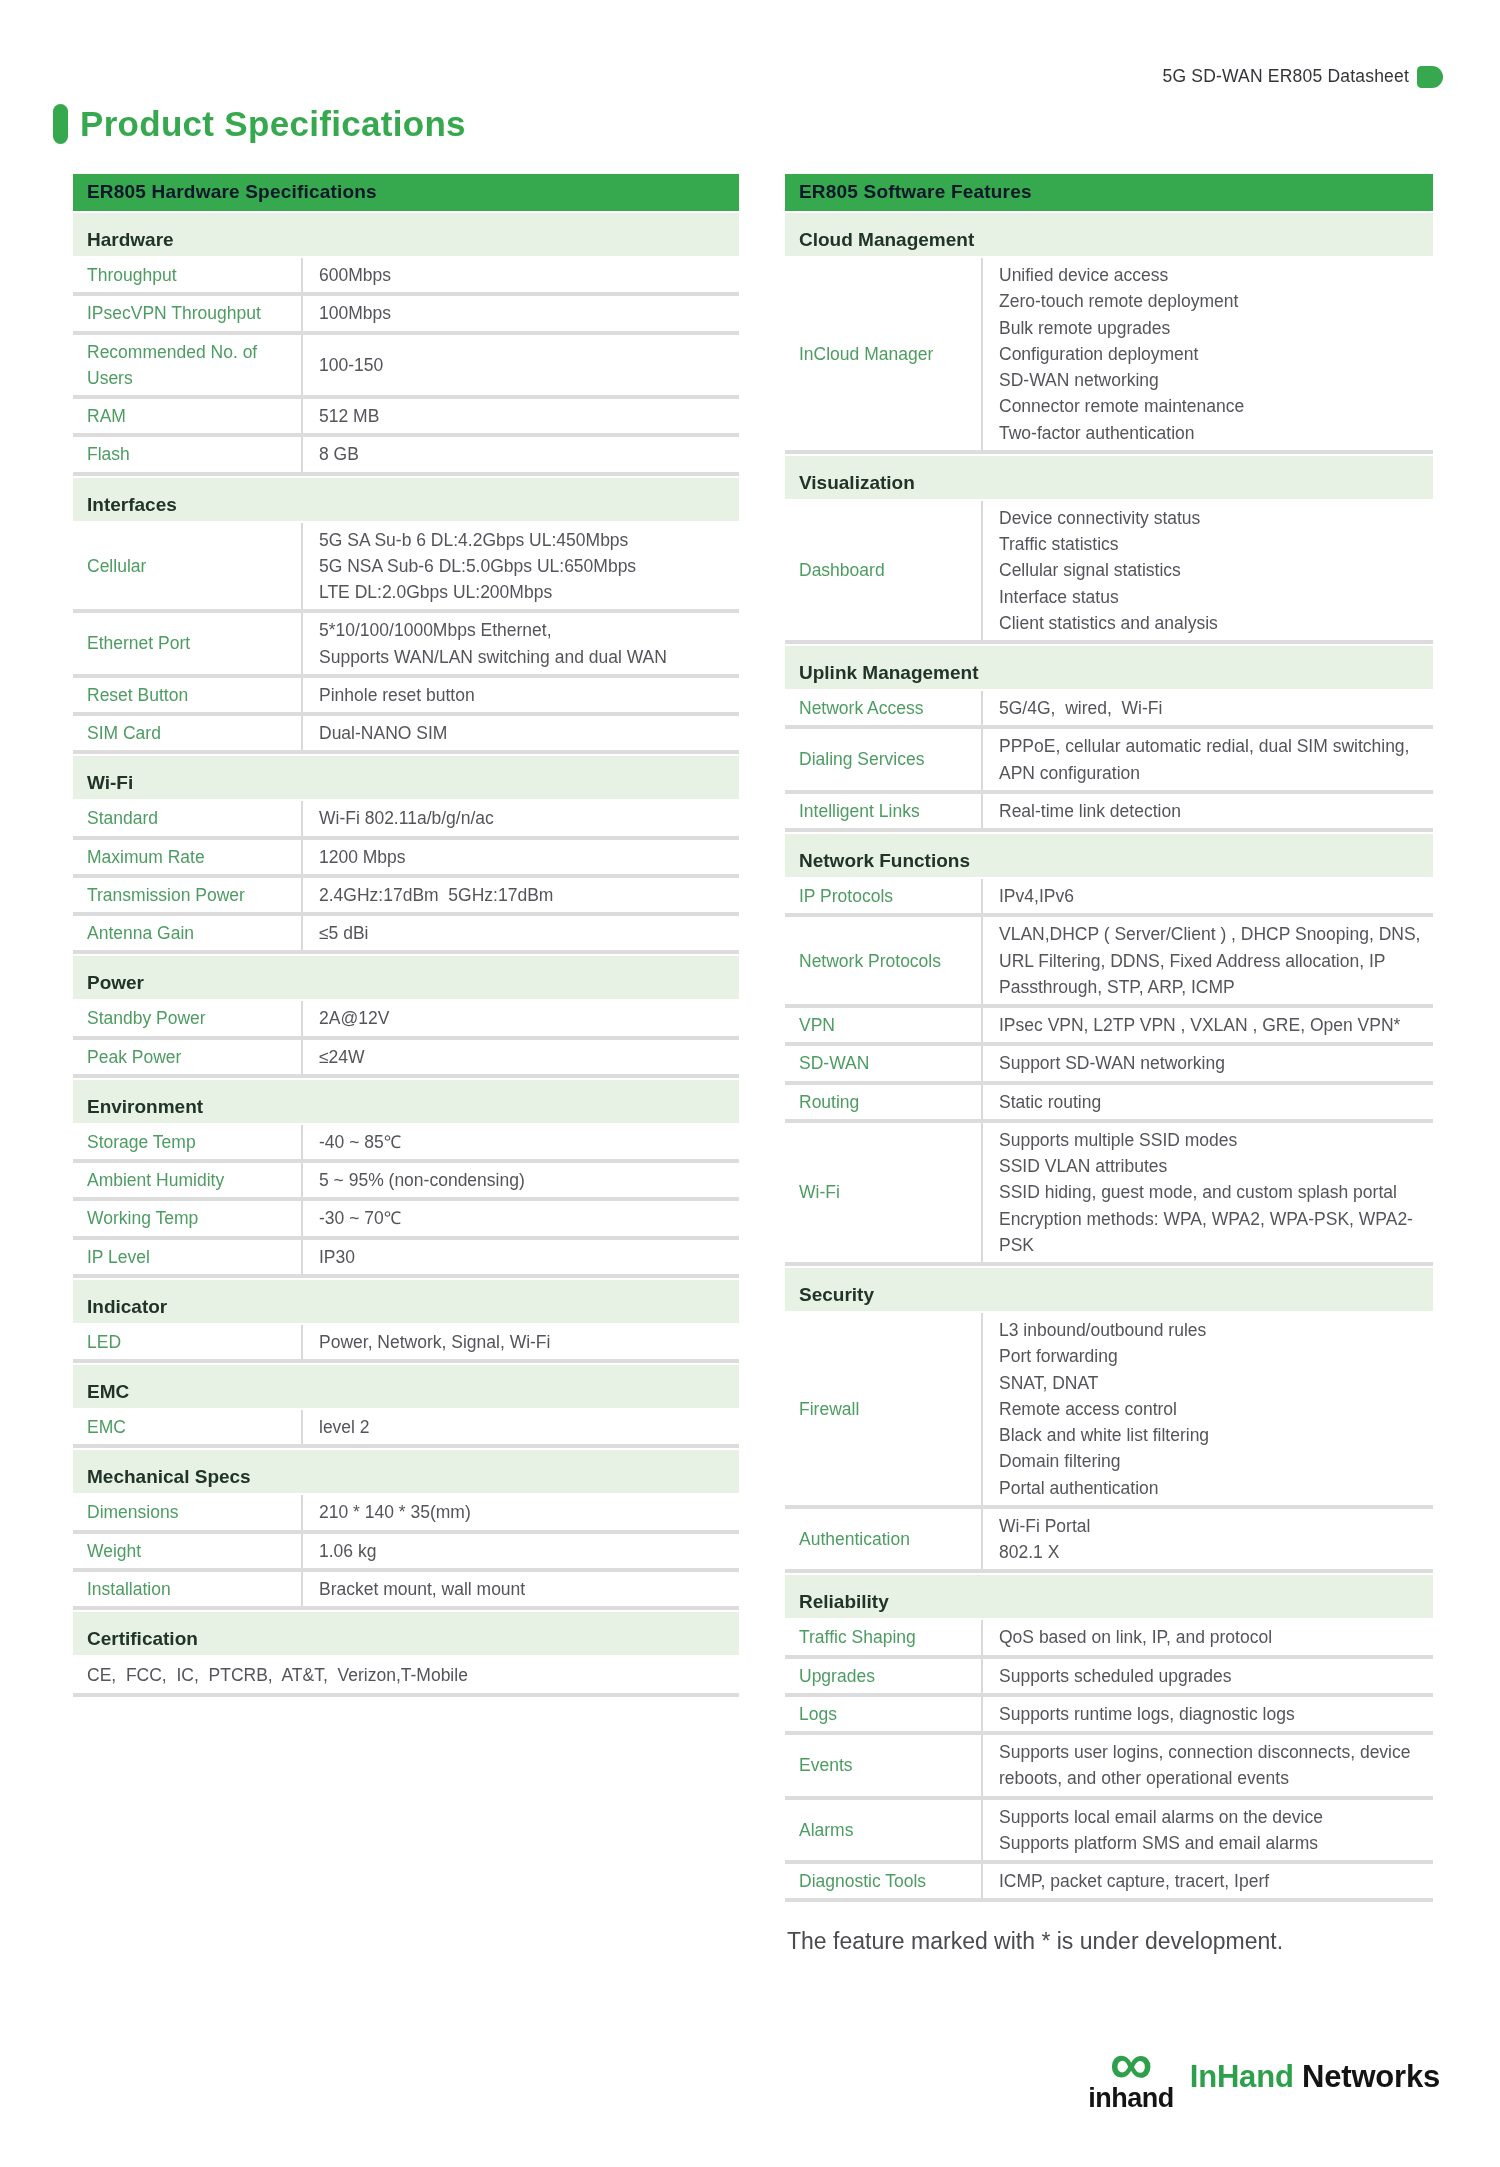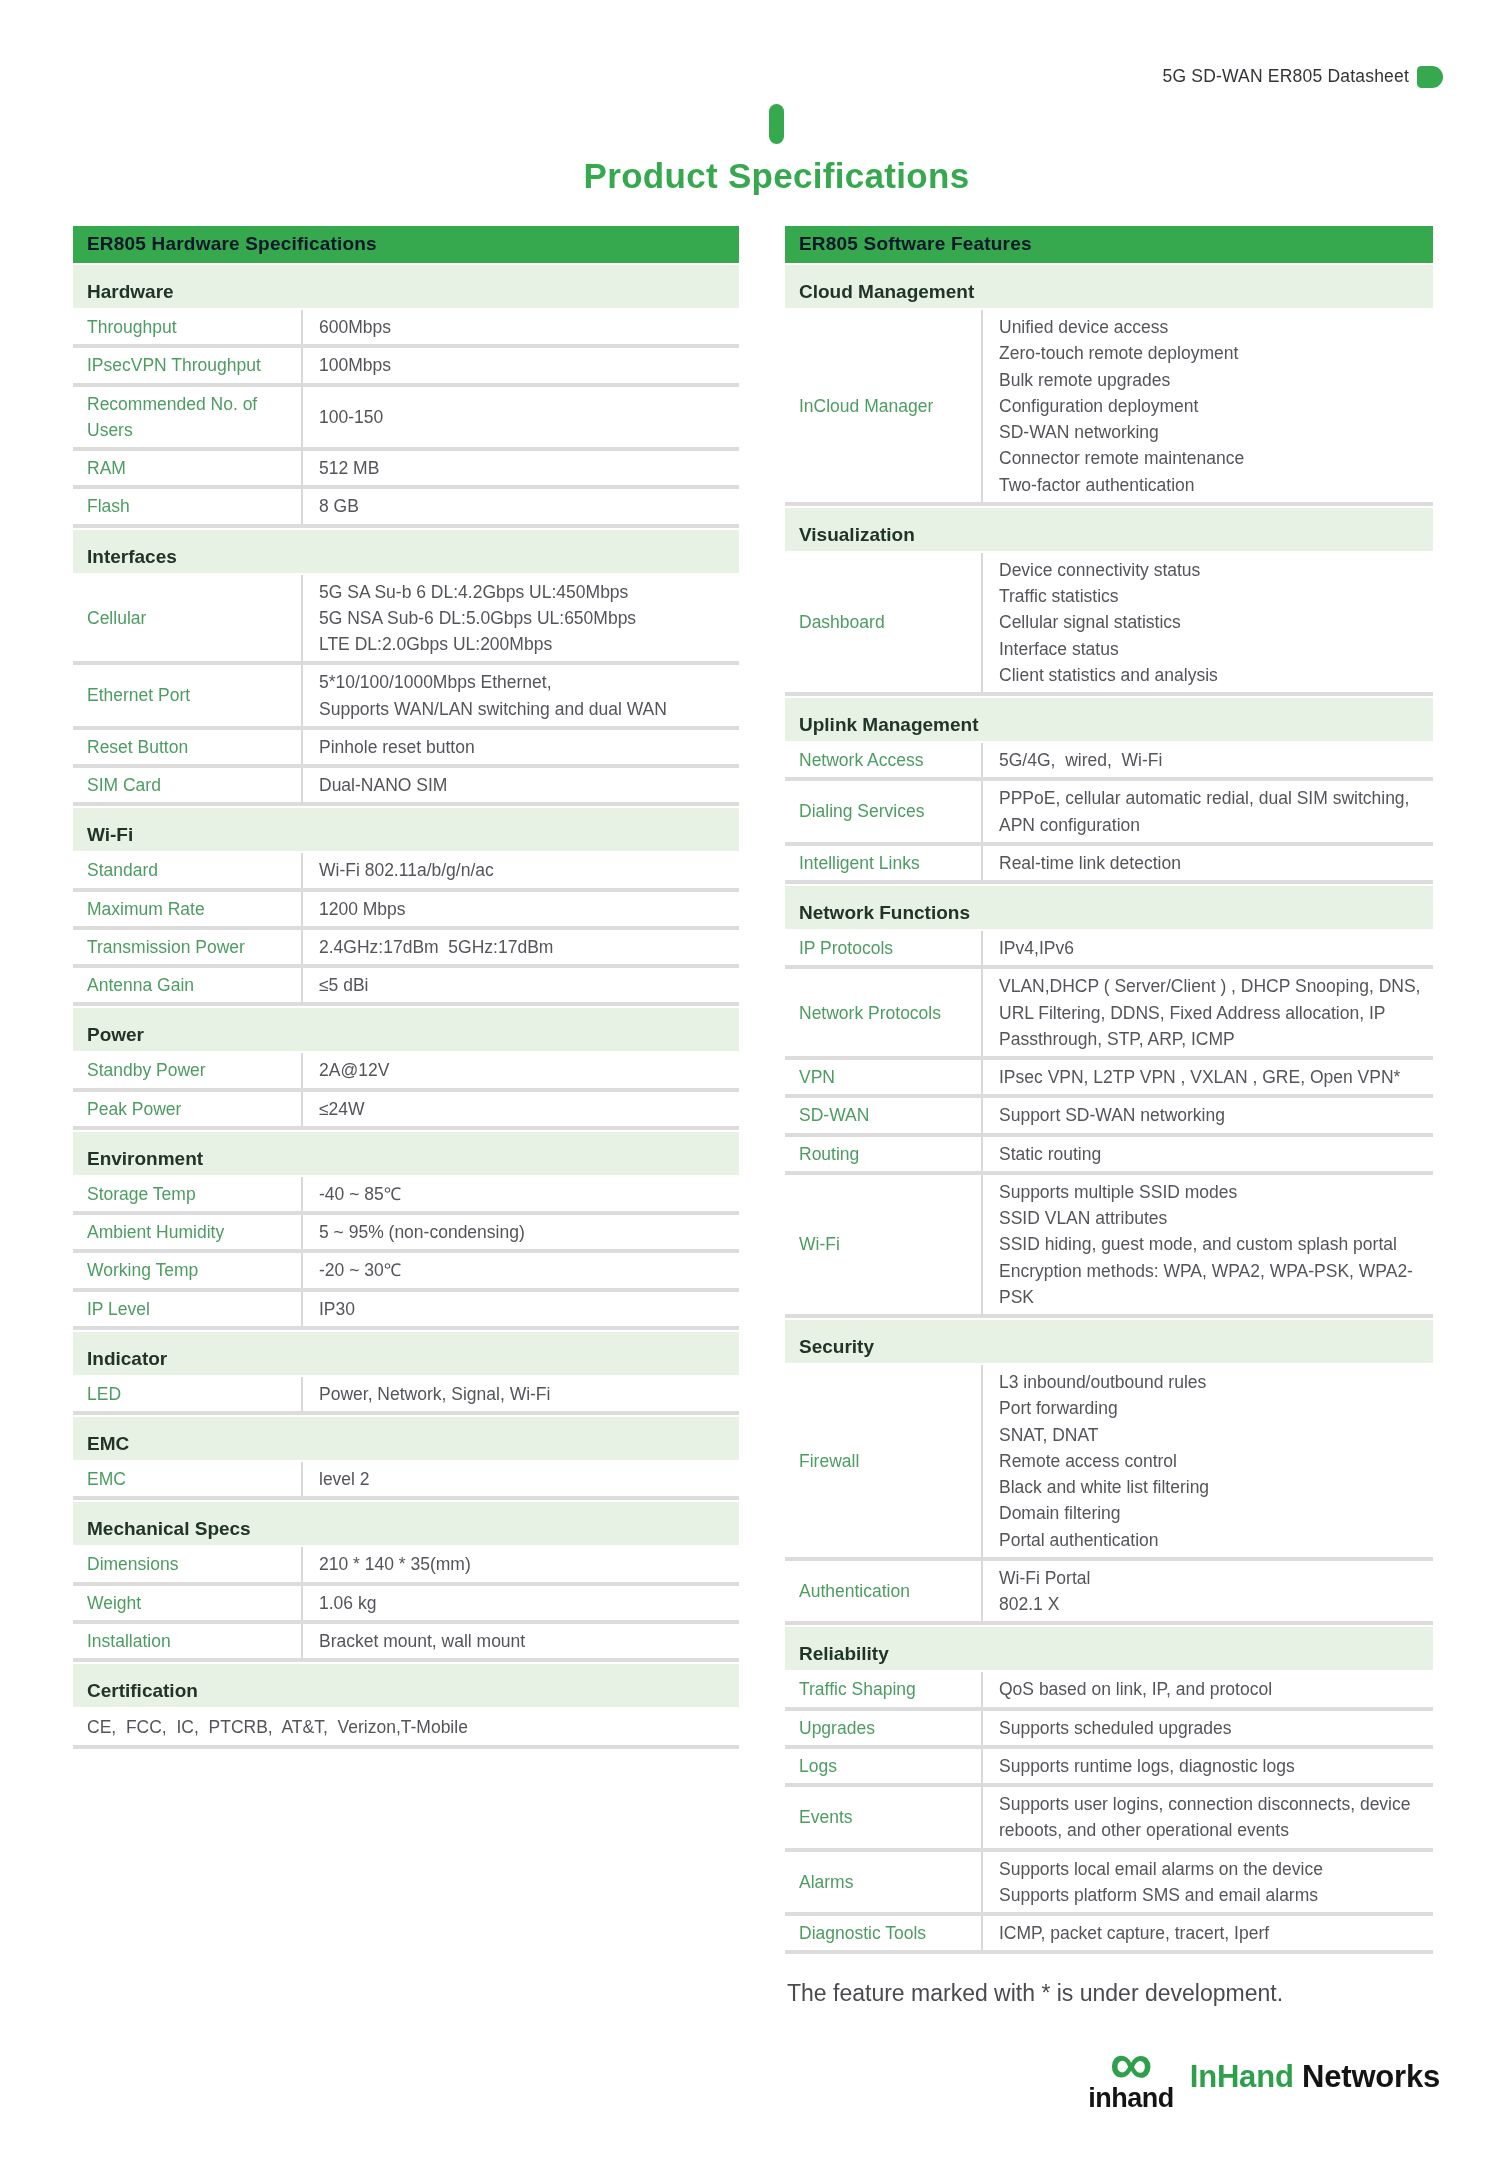--- a/index.html
+++ b/index.html
@@ -20,21 +20,21 @@
     -webkit-font-smoothing:antialiased;
   }
   
   .top-note{
     display:flex;justify-content:flex-end;
     padding:66px 57px 0 0;gap:8px;
   }
   .top-note .note-text{font-size:17.5px;color:#333437;letter-spacing:.2px;}
   .note-pill{width:26px;height:22px;background:var(--green);border-radius:5px 12px 12px 5px;}
   
-  .title-row{display:flex;align-items:center;gap:12px;margin:16px 0 30px 53px;flex-direction:column;}
+  .title-row{display:flex;align-items:center;gap:12px;margin:16px 0 30px 53px;}
   .title-bar{width:15px;height:40px;border-radius:8px;background:var(--green);}
   .page-title{margin:0;font-size:35px;font-weight:800;color:var(--green);letter-spacing:.3px;}
   
   .tables{display:flex;align-items:flex-start;gap:46px;padding:0 57px 0 73px;}
   .col-left{width:666px;flex:none;}
   .col-right{width:648px;flex:none;}
   
   .tbl-header{
     background:var(--green);color:#0f172a;font-weight:700;
     font-size:19px;padding:7px 14px 8px;letter-spacing:.2px;
@@ -151,21 +151,21 @@
       <div class="row">
         <div class="cell label-cell">Storage Temp</div>
         <div class="cell value-cell">-40 ~ 85℃</div>
       </div>
       <div class="row">
         <div class="cell label-cell">Ambient Humidity</div>
         <div class="cell value-cell">5 ~ 95% (non-condensing)</div>
       </div>
       <div class="row">
         <div class="cell label-cell">Working Temp</div>
-        <div class="cell value-cell">-20 ~ 30℃</div>
+        <div class="cell value-cell">-30 ~ 70℃</div>
       </div>
       <div class="row">
         <div class="cell label-cell">IP Level</div>
         <div class="cell value-cell">IP30</div>
       </div>
       <div class="band">Indicator</div>
       <div class="row">
         <div class="cell label-cell">LED</div>
         <div class="cell value-cell">Power, Network, Signal, Wi-Fi</div>
       </div>

